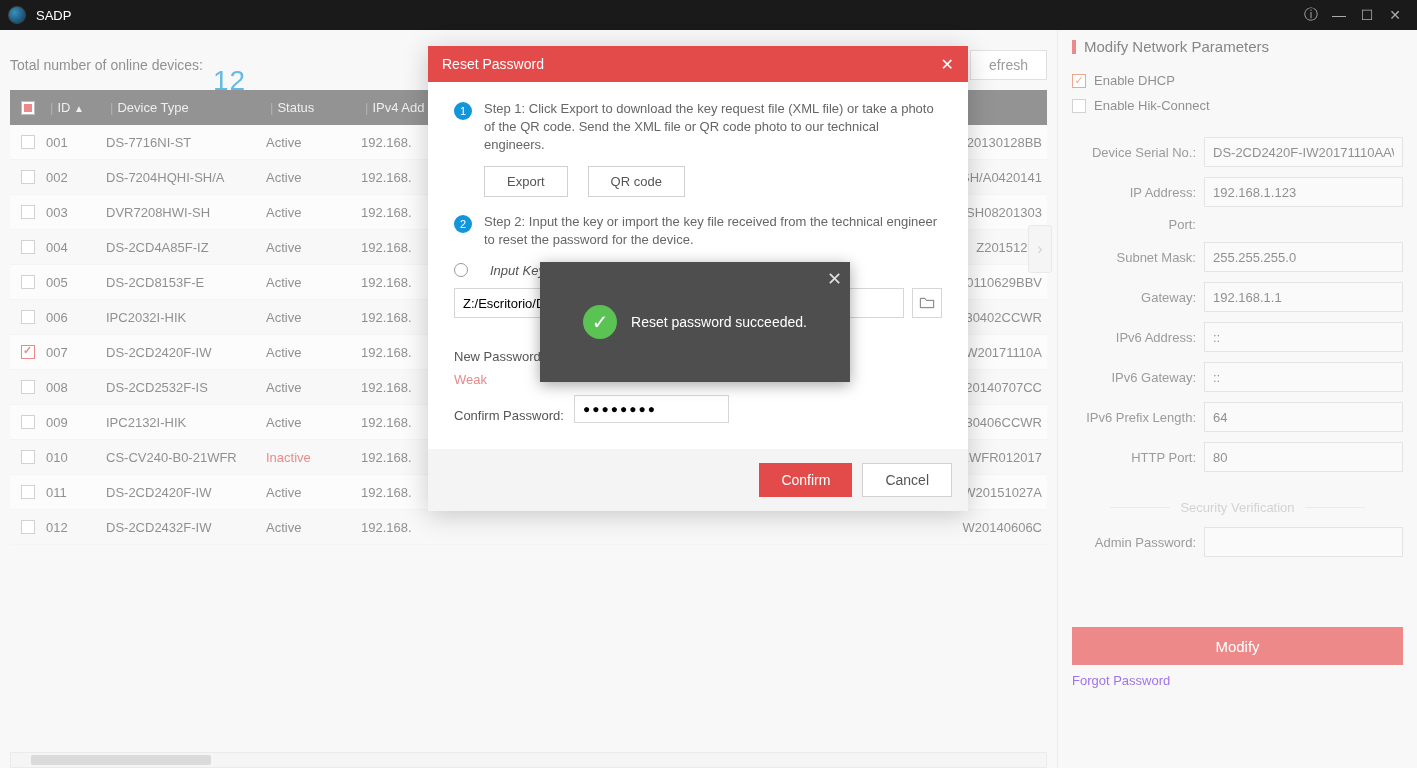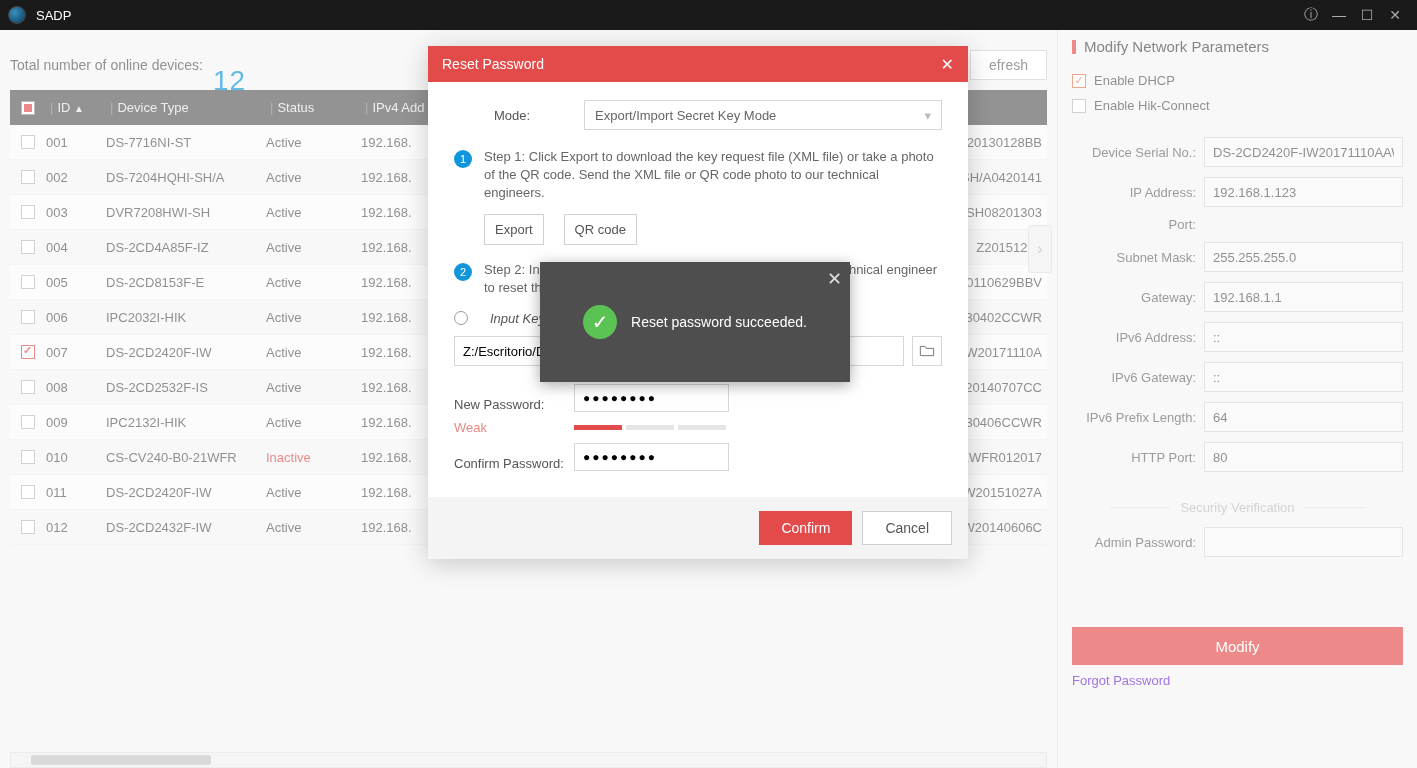--- a/index.html
+++ b/index.html
@@ -56,21 +56,21 @@
 .modal-head{height:36px;background:#e34b4b;color:#fff;display:flex;align-items:center;padding:0 14px;font-size:14px;}
 .modal-head .close{margin-left:auto;font-size:16px;cursor:pointer;}
 .modal-body{padding:18px 26px 0 26px;font-size:13px;color:#555;position:relative;}
 .mode-row{display:flex;align-items:center;margin-bottom:18px;}
 .mode-row .ml{width:130px;padding-left:40px;}
 .mode-sel{flex:1;border:1px solid #d6d6d6;height:30px;display:flex;align-items:center;padding:0 10px;justify-content:space-between;color:#666;}
 .step{display:flex;margin-bottom:12px;}
 .stepnum{width:18px;height:18px;border-radius:50%;background:#1296db;color:#fff;font-size:11px;display:flex;align-items:center;justify-content:center;margin-right:12px;margin-top:2px;flex-shrink:0;}
 .step-text{line-height:18px;color:#666;}
 .btn-row{display:flex;gap:20px;margin:10px 0 16px 30px;}
-.btn-plain{border:1px solid #d0d0d0;background:#fff;padding:7px 10px;color:#555;font-size:13px;}
+.btn-plain{border:1px solid #d0d0d0;background:#fff;padding:7px 22px;color:#555;font-size:13px;}
 .radio-row{margin:14px 0 10px 0;display:flex;gap:36px;align-items:center;}
 .radio{display:flex;align-items:flex-start;gap:22px;font-style:italic;}
 .radio .dot{width:14px;height:14px;border-radius:50%;border:1px solid #999;display:flex;align-items:center;justify-content:center;}
 .radio .dot.on::after{content:"";width:7px;height:7px;border-radius:50%;background:#e34b4b;}
 .file-row{display:flex;gap:8px;margin-bottom:18px;}
 .file-row input{flex:1;height:30px;border:1px solid #d6d6d6;padding:0 8px;font-size:13px;}
 .file-btn{width:30px;height:30px;border:1px solid #d6d6d6;display:flex;align-items:center;justify-content:center;}
 .file-btn svg{width:16px;height:14px;}
 .pwd-row{display:flex;align-items:flex-end;margin-bottom:8px;}
 .pwd-row label{width:120px;color:#555;}
@@ -307,27 +307,20 @@
 <div class="arrow-expand">›</div>
 
 <div class="overlay"></div>
 
 <div class="modal">
   <div class="modal-head">
     <span>Reset Password</span>
     <span class="close">✕</span>
   </div>
   <div class="modal-body">
-    <div class="mode-row">
-      <span class="ml">Mode:</span>
-      <div class="mode-sel">
-        <span>Export/Import Secret Key Mode</span>
-          <span style="color:#bbb">▾</span>
-      </div>
-    </div>
     <div class="step">
       <div class="stepnum">1</div>
       <div class="step-text">Step 1: Click Export to download the key request file (XML file) or take a photo of the QR code. Send the XML file or QR code photo to our technical engineers.</div>
     </div>
     <div class="btn-row">
       <button class="btn-plain">Export</button>
       <button class="btn-plain">QR code</button>
     </div>
     <div class="step">
       <div class="stepnum">2</div>

